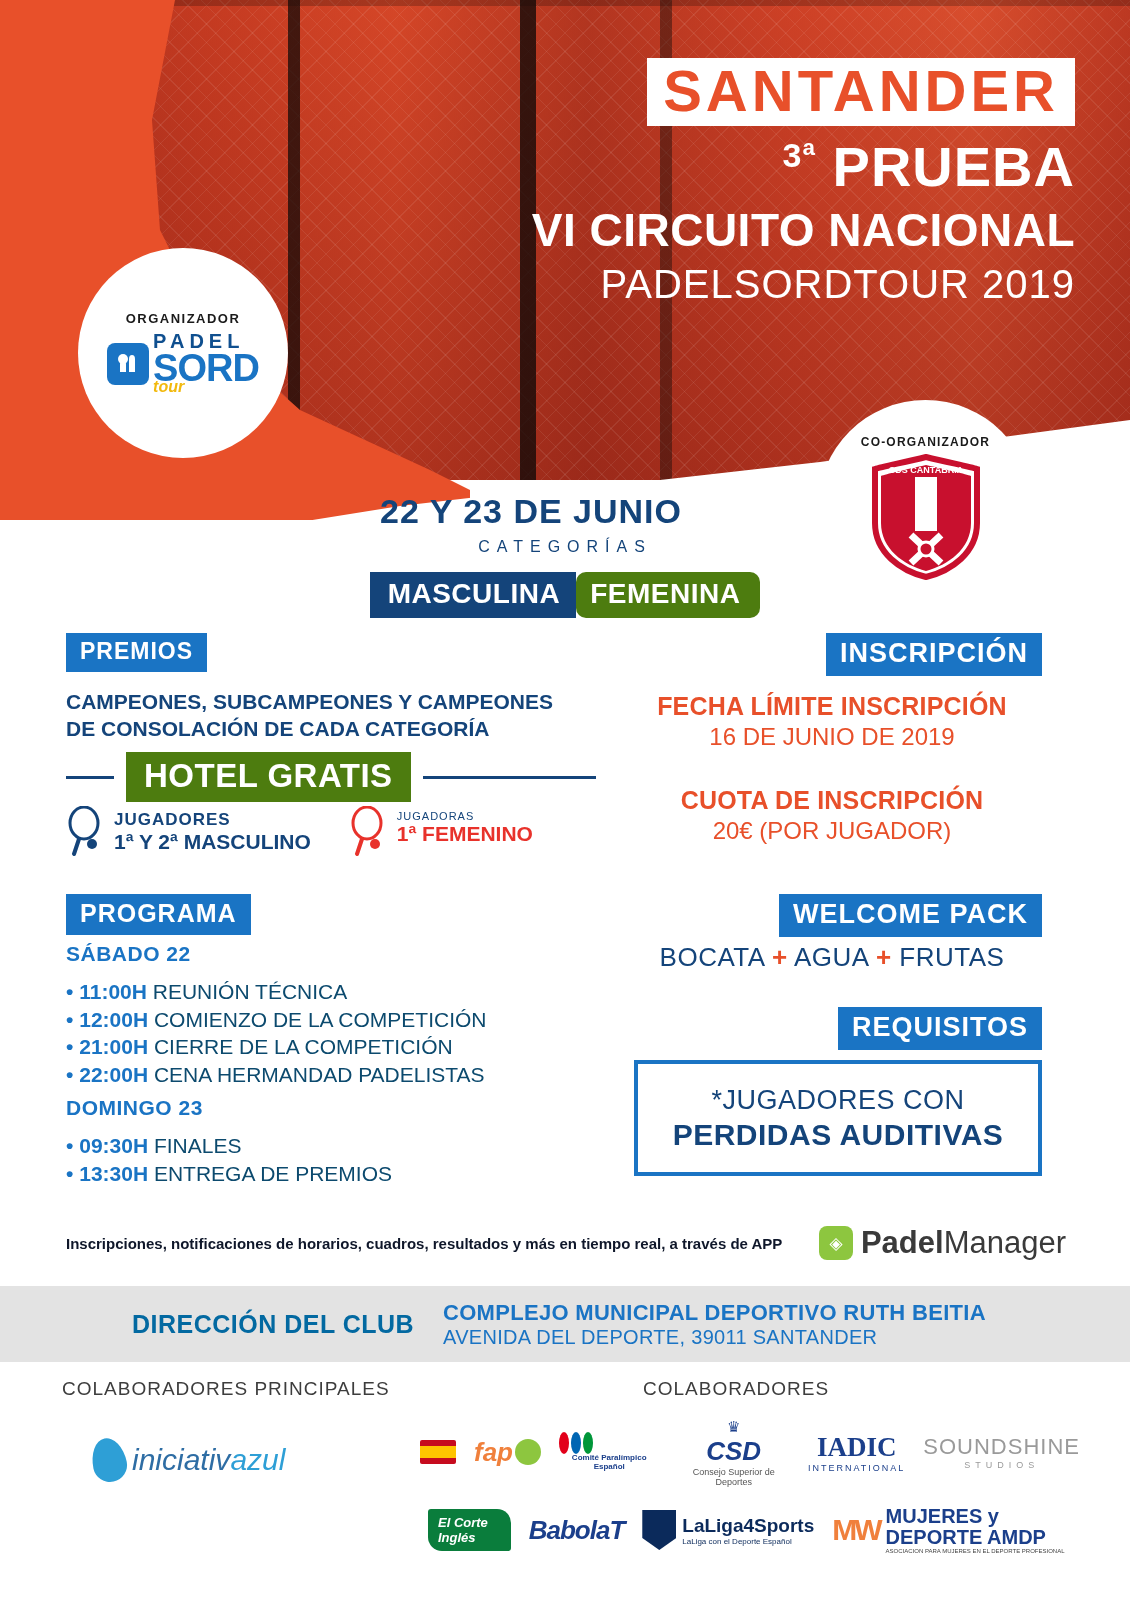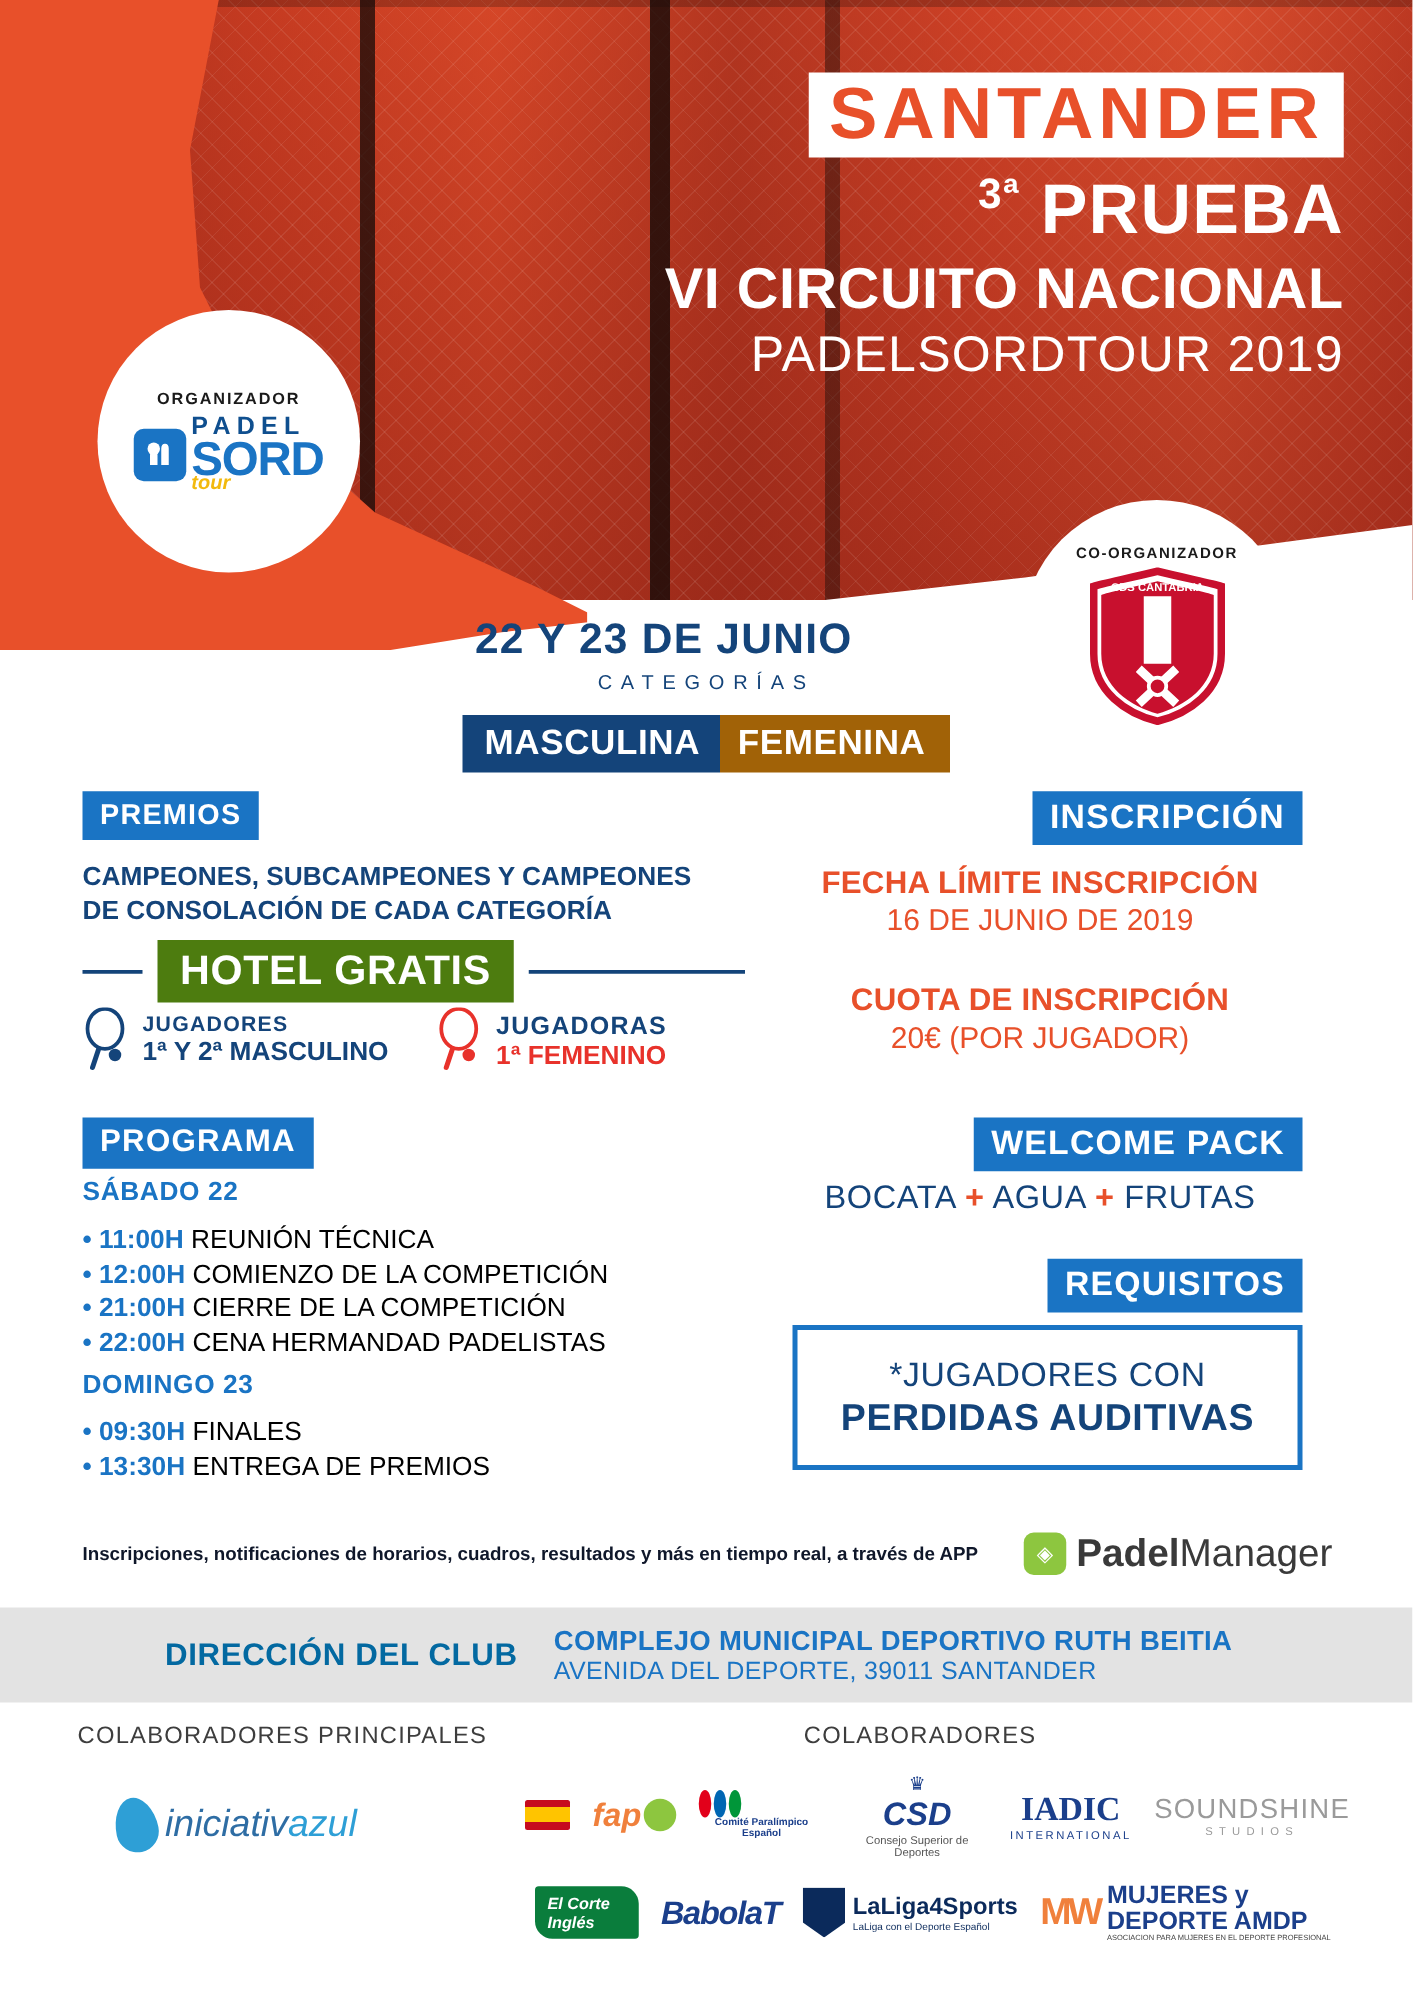--- a/index.html
+++ b/index.html
@@ -119,22 +119,22 @@
   }
   .cat-bar {
     position: absolute; left: 0; top: 572px; width: 1130px;
     display: flex; justify-content: center;
   }
   .cat-m {
     background: #14447a; color: #fff; font-size: 28px; font-weight: bold;
     padding: 6px 16px 8px 18px; letter-spacing: 0.5px;
   }
   .cat-f {
-    background: #a16207; color: #fff; font-size: 28px; font-weight: bold;
-    padding: 6px 20px 8px 14px; letter-spacing: 0.5px;
+    background: #4d7c0f; color: #fff; font-size: 28px; font-weight: bold;
+    padding: 6px 20px 8px 14px; letter-spacing: 0.5px; border-radius: 10px;
   }
 
   
   .sec-head {
     display: inline-block; color: #ffffff; font-weight: bold;
     padding: 5px 14px 7px 14px; letter-spacing: 1px;
   }
   .sec-blue { background: #1a74c4; }
 
   .premios-head { position: absolute; left: 66px; top: 633px; font-size: 23px; }
@@ -158,32 +158,32 @@
     padding: 5px 18px 7px 18px; margin: 0 12px; letter-spacing: 0.5px;
   }
   .hotel-line2 { flex: 1 1 auto; height: 3px; background: #14447a; }
 
   .jug-wrap { position: absolute; left: 66px; top: 806px; width: 560px; display: flex; gap: 38px; }
   .jug-col { display: flex; align-items: flex-start; gap: 6px; }
   .racket { width: 42px; height: 52px; position: relative; flex: 0 0 42px; }
   .jug-txt { padding-top: 4px; }
   .jug-title-blue { font-size: 17px; font-weight: bold; color: #14447a; letter-spacing: 1px; }
   .jug-sub-blue { font-size: 21px; font-weight: bold; color: #14447a; }
-  .jug-title-red { font-size: 20px; font-weight: bold; color: #14447a; letter-spacing: 1px; }
+  .jug-title-red { font-size: 11px; font-weight: normal; color: #14447a; letter-spacing: 1px; }
   .jug-sub-red { font-size: 21px; font-weight: bold; color: #e8322b; }
 
   
   .prog-day1 { position: absolute; left: 66px; top: 942px; font-size: 21px; font-weight: bold; color: #1a74c4; letter-spacing: 0.5px; }
   .prog-list1 { position: absolute; left: 66px; top: 978px; width: 540px; }
   .prog-day2 { position: absolute; left: 66px; top: 1096px; font-size: 21px; font-weight: bold; color: #1a74c4; letter-spacing: 0.5px; }
   .prog-list2 { position: absolute; left: 66px; top: 1132px; width: 540px; }
   .prog-item { font-size: 21px; color: #14447a; line-height: 1.32; white-space: nowrap; }
   .prog-item .bullet { color: #1a74c4; font-weight: bold; }
   .prog-item .hour { font-weight: bold; color: #1a74c4; }
-  .prog-item .desc { font-weight: 400; color: #000000; margin-top: 36px; }
+  .prog-item .desc { font-weight: 400; color: #0c4a6e; margin-top: 36px; }
 
   
   .ins-block { position: absolute; right: 88px; top: 692px; width: 420px; text-align: center; }
   .ins-title { font-size: 25px; font-weight: bold; color: #e8502a; letter-spacing: 0.2px; }
   .ins-sub { font-size: 24px; color: #e8502a; font-weight: 400; margin-top: 2px; }
   .ins-block2 { position: absolute; right: 88px; top: 786px; width: 420px; text-align: center; }
 
   .welcome-text {
     position: absolute; right: 88px; top: 942px; width: 420px; text-align: center;
     font-size: 26px; color: #14447a; letter-spacing: 0.5px;

